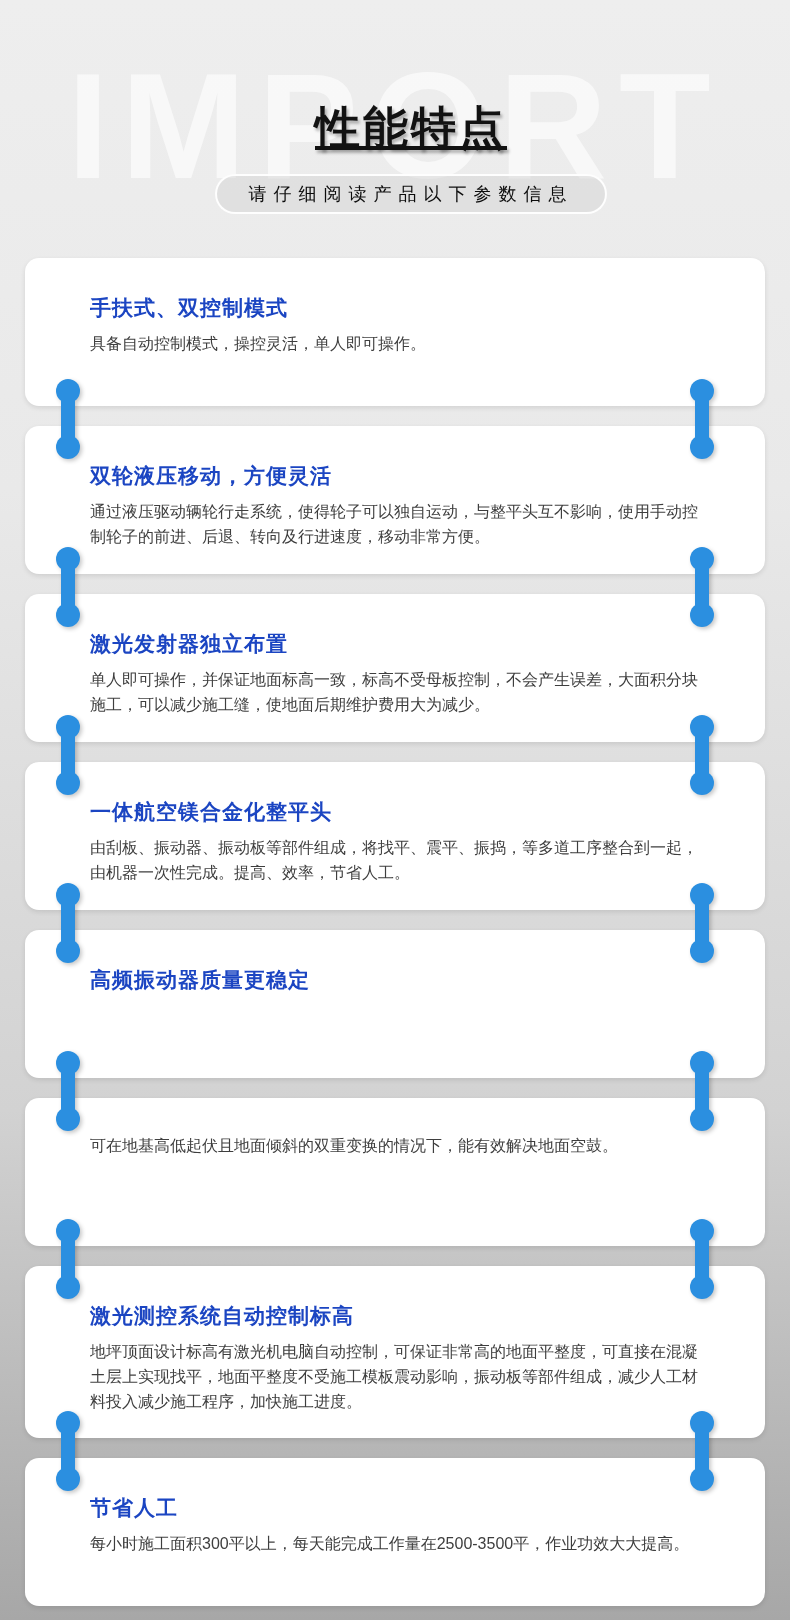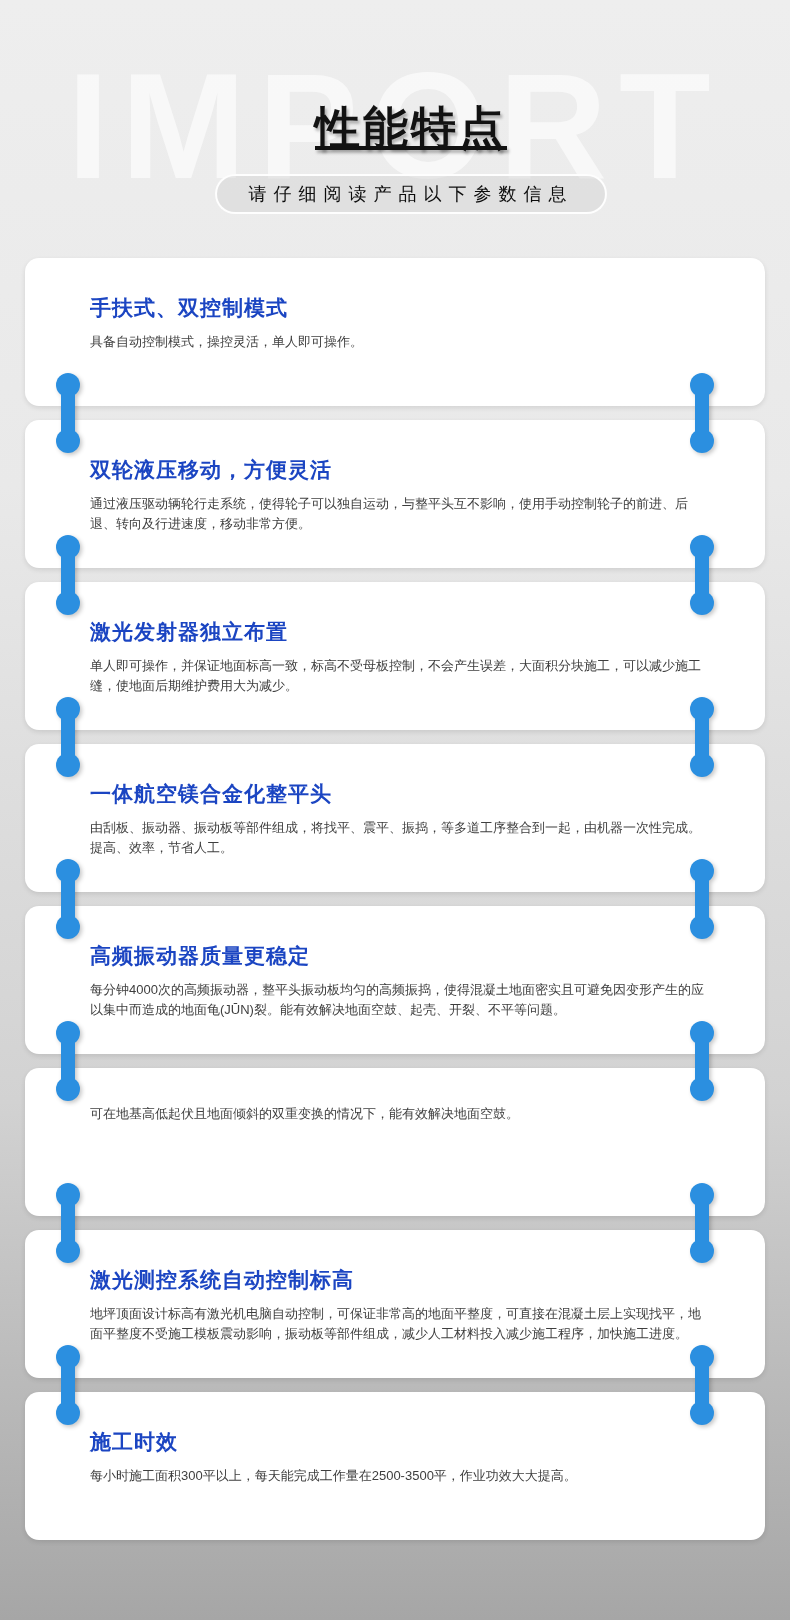--- a/index.html
+++ b/index.html
@@ -27,28 +27,28 @@
   }
   .badge {
     position: relative; margin: 16px auto 12px; width: 392px; height: 40px;
     border: 2px solid rgba(255,255,255,0.95); border-radius: 21px;
     background: rgba(215,215,215,0.55);
     display: flex; align-items: center; justify-content: center;
     font-size: 18px; color: #0c0c0c; letter-spacing: 7px; white-space: nowrap;
   }
 
   
-  .cards { display: flex; flex-direction: column; gap: 14px; padding: 6px 25px 0; }
+  .cards { display: flex; flex-direction: column; gap: 20px; padding: 6px 25px 0; }
   .card {
     position: relative; background: #ffffff; border-radius: 14px;
     min-height: 148px; padding: 36px 55px 24px 65px;
     box-shadow: 0 2px 5px rgba(0,0,0,0.10);
   }
   .card-title { font-size: 21px; font-weight: 700; color: #1b45c2; margin-bottom: 10px; letter-spacing: 1px; }
-  .card-body  { font-size: 13px; line-height: 1.55; color: #3e3e3e; }
+  .card-body  { font-size: 16px; line-height: 1.55; color: #3e3e3e; }
 
   
   .connector {
     position: absolute; top: -47px; width: 26px; height: 80px; z-index: 6;
     filter: drop-shadow(2px 2px 2px rgba(0,0,0,0.22));
     pointer-events: none;
   }
   .connector svg { display: block; }
   .connector-left  { left: 30px; }
   .connector-right { right: 50px; }
@@ -153,21 +153,20 @@
       <span class="connector connector-right">
         <svg width="26" height="80" viewBox="0 0 26 80" xmlns="http://www.w3.org/2000/svg">
           <g fill="#2b8fe0">
             <circle cx="13" cy="12" r="12"></circle>
             <circle cx="13" cy="68" r="12"></circle>
             <rect x="6" y="12" width="14" height="56"></rect>
           </g>
         </svg>
       </span>
       <h3 class="card-title">高频振动器质量更稳定</h3>
-      <p class="card-body">每分钟4000次的高频振动器，整平头振动板均匀的高频振捣，使得混凝土地面密实且可避免因变形产生的应以集中而造成的地面龟(JŪN)裂。能有效解决地面空鼓、起壳、开裂、不平等问题。</p>
     </section>
 
     <section class="card">
       <span class="connector connector-left">
         <svg width="26" height="80" viewBox="0 0 26 80" xmlns="http://www.w3.org/2000/svg">
           <g fill="#2b8fe0">
             <circle cx="13" cy="12" r="12"></circle>
             <circle cx="13" cy="68" r="12"></circle>
             <rect x="6" y="12" width="14" height="56"></rect>
           </g>
@@ -220,18 +219,18 @@
       </span>
       <span class="connector connector-right">
         <svg width="26" height="80" viewBox="0 0 26 80" xmlns="http://www.w3.org/2000/svg">
           <g fill="#2b8fe0">
             <circle cx="13" cy="12" r="12"></circle>
             <circle cx="13" cy="68" r="12"></circle>
             <rect x="6" y="12" width="14" height="56"></rect>
           </g>
         </svg>
       </span>
-      <h3 class="card-title">施工时效</h3>
+      <h3 class="card-title">节省人工</h3>
       <p class="card-body">每小时施工面积300平以上，每天能完成工作量在2500-3500平，作业功效大大提高。</p>
     </section>
   </div>
 
 </div>
 
 </body></html>

